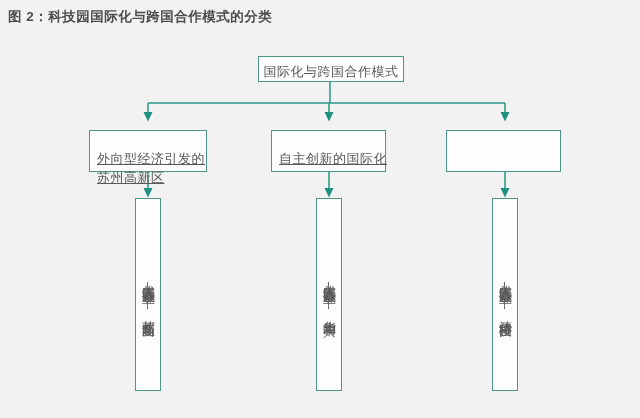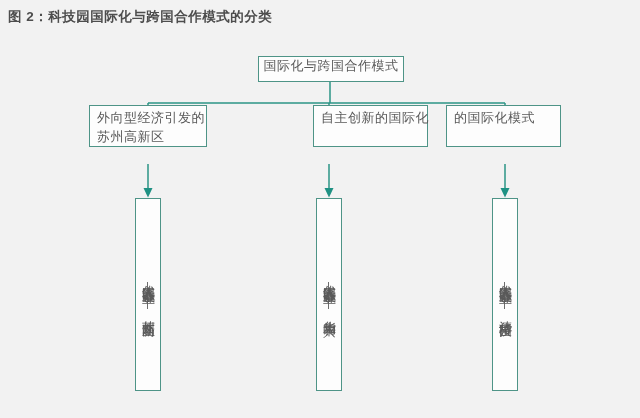--- a/index.html
+++ b/index.html
@@ -21,31 +21,32 @@
   .node{
     position:absolute;
     background:#fdfdfd;
     border:1px solid #4e9487;
     color:#595959;
     font-size:13px;
     box-sizing:border-box;
   }
   .root-node{
     left:258px;top:56px;width:146px;height:26px;
-    display:flex;align-items:flex-start;justify-content:center;
+    display:flex;align-items:flex-end;justify-content:center;
     letter-spacing:0.5px;
   }
   .mode-node{
-    top:105px;height:42px;
-    padding:2px 7px;
+    top:130px;height:42px;
+    padding:18px 7px;
     line-height:19px;
     letter-spacing:0.5px;
+    text-decoration:underline;
   }
   .mode-0{left:89px;width:118px;}
-  .mode-1{left:271px;width:115px;margin-left:42px;}
+  .mode-1{left:271px;width:115px;}
   .mode-2{left:446px;width:115px;}
   .mode-line{display:block;white-space:nowrap;}
   .example-node{
     top:198px;width:26px;height:193px;
     display:flex;align-items:center;justify-content:center;
   }
   .example-0{left:135px;}
   .example-1{left:316px;}
   .example-2{left:492px;}
   .vtext{
@@ -94,21 +95,20 @@
   </div>
 
   <div class="node mode-node mode-0">
     <span class="mode-line">外向型经济引发的</span>
     <span class="mode-line">苏州高新区</span>
   </div>
   <div class="node mode-node mode-1">
     <span class="mode-line">自主创新的国际化</span>
   </div>
   <div class="node mode-node mode-2">
-    <span class="mode-line">的国际化模式</span>
   </div>
 
   <div class="node example-node example-0">
     <span class="vtext">代表园区或企业——苏州高新区</span>
   </div>
   <div class="node example-node example-1">
     <span class="vtext">代表园区或企业——华为和中兴</span>
   </div>
   <div class="node example-node example-2">
     <span class="vtext">代表园区或企业——清华科技园</span>

